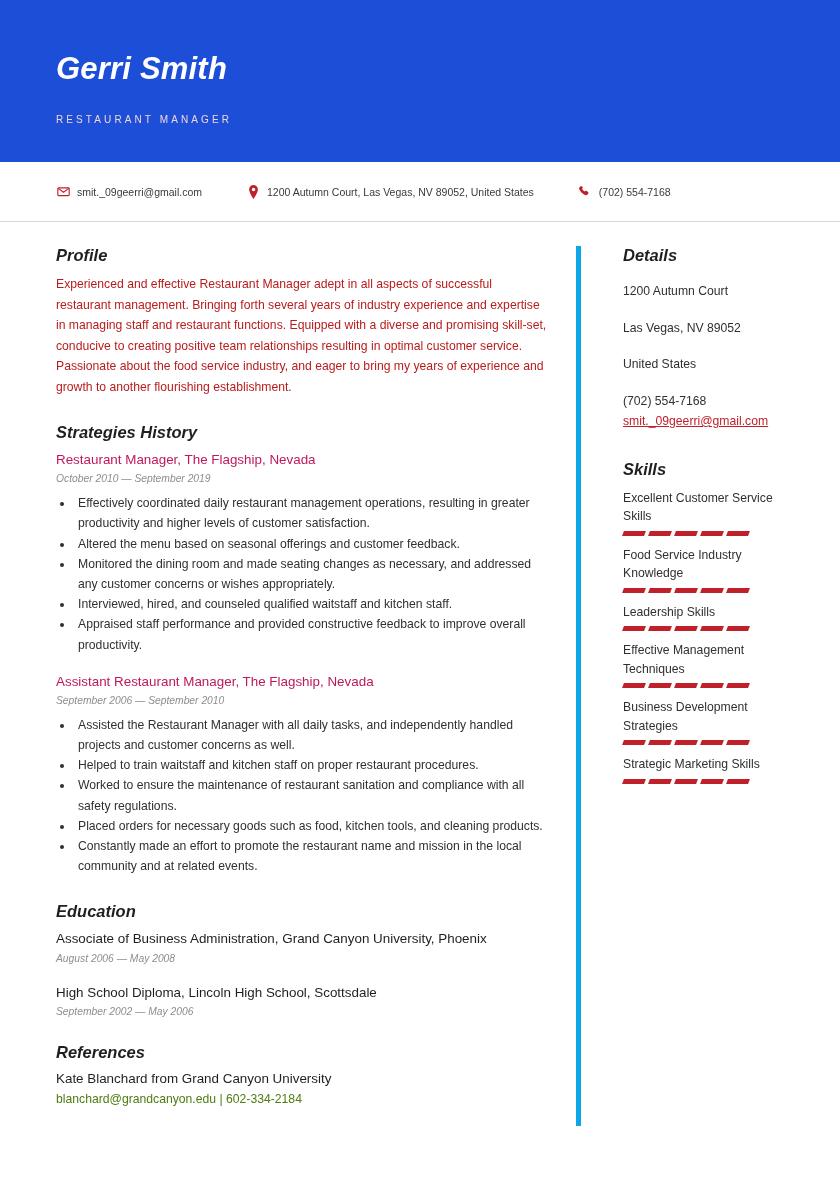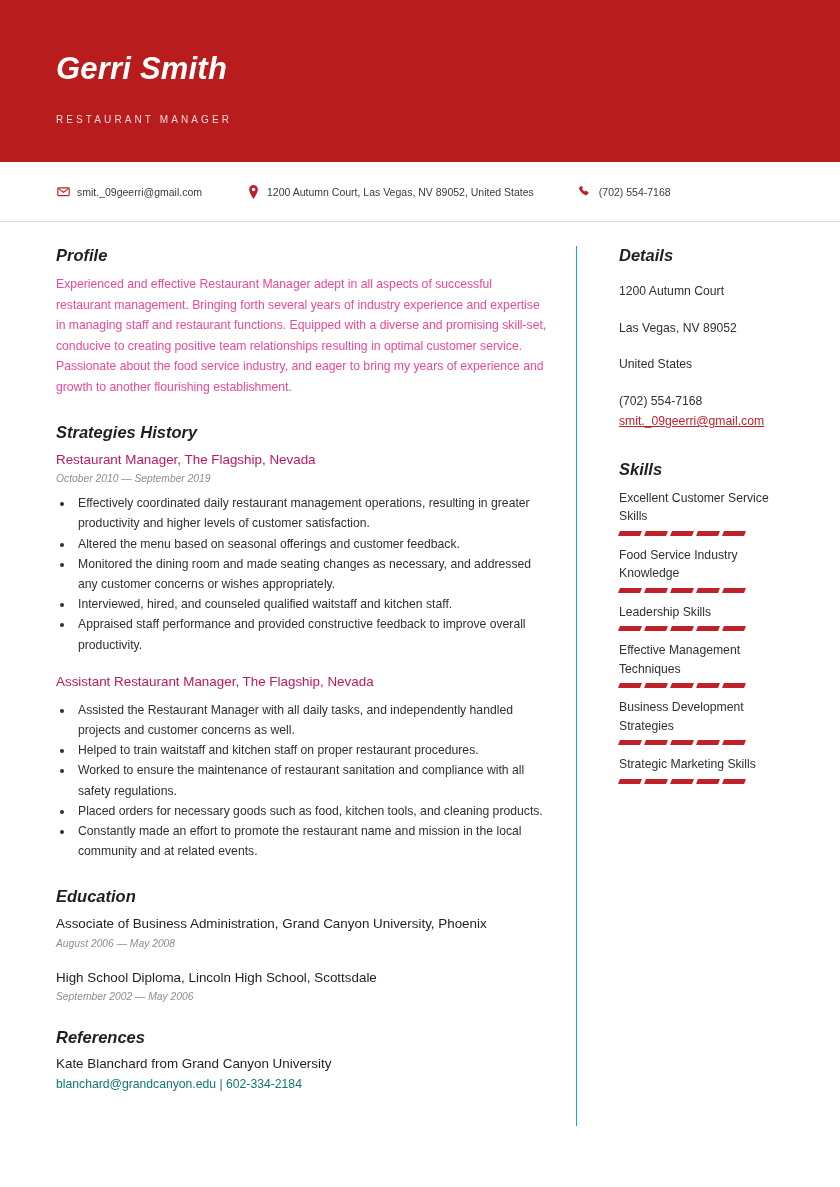--- a/index.html
+++ b/index.html
@@ -13,21 +13,21 @@
   .page {
     position: relative;
     width: 840px;
     height: 1187px;
     background: #ffffff;
     overflow: hidden;
   }
 
   
   .header-band {
-    background: #b91c1c;
+    background: #1d4ed8;
     height: 162px;
     padding: 52px 0 0 56px;
   }
   .full-name {
     font-size: 31px;
     font-weight: bold;
     font-style: italic;
     color: #ffffff;
     letter-spacing: 0.2px;
     line-height: 1.1;
@@ -73,37 +73,37 @@
     display: flex;
     padding: 24px 56px 0 56px;
   }
   .col-main {
     width: 520px;
     padding-right: 28px;
   }
   .col-side {
     width: 208px;
     padding-left: 42px;
-    border-left: 1px solid #0ea5e9;
+    border-left: 5px solid #0ea5e9;
     min-height: 880px;
   }
 
   h2.section {
     font-size: 16.5px;
     font-weight: bold;
     font-style: italic;
     color: #1f1f1f;
     margin-bottom: 9px;
   }
   h2.section.spaced { margin-top: 26px; }
 
   p.profile-text {
     font-size: 12.2px;
     line-height: 20.5px;
-    color: #ec4899;
+    color: #b91c1c;
   }
 
   .job-heading {
     font-size: 13.4px;
     color: #be185d;
     margin-top: 4px;
     line-height: 1.35;
   }
   .job-dates {
     font-size: 10.3px;
@@ -129,21 +129,21 @@
     color: #1f1f1f;
     line-height: 1.35;
   }
   .ref-name {
     font-size: 13.4px;
     color: #1f1f1f;
     margin-top: 4px;
   }
   .ref-contact {
     font-size: 12.2px;
-    color: #0f766e;
+    color: #4d7c0f;
     margin-top: 6px;
   }
 
   
   h2.side-section {
     font-size: 16.5px;
     font-weight: bold;
     font-style: italic;
     color: #1f1f1f;
     margin-bottom: 10px;
@@ -239,20 +239,21 @@
           <li>Effectively coordinated daily restaurant management operations, resulting in greater productivity and higher levels of customer satisfaction.</li>
           <li>Altered the menu based on seasonal offerings and customer feedback.</li>
           <li>Monitored the dining room and made seating changes as necessary, and addressed any customer concerns or wishes appropriately.</li>
           <li>Interviewed, hired, and counseled qualified waitstaff and kitchen staff.</li>
           <li>Appraised staff performance and provided constructive feedback to improve overall productivity.</li>
         </ul>
       </div>
 
       <div style="margin-top:18px;">
         <div class="job-heading">Assistant Restaurant Manager, The Flagship, Nevada</div>
+        <div class="job-dates">September 2006 — September 2010</div>
         <ul class="bullets">
           <li>Assisted the Restaurant Manager with all daily tasks, and independently handled projects and customer concerns as well.</li>
           <li>Helped to train waitstaff and kitchen staff on proper restaurant procedures.</li>
           <li>Worked to ensure the maintenance of restaurant sanitation and compliance with all safety regulations.</li>
           <li>Placed orders for necessary goods such as food, kitchen tools, and cleaning products.</li>
           <li>Constantly made an effort to promote the restaurant name and mission in the local community and at related events.</li>
         </ul>
       </div>
 
       <h2 class="section spaced">Education</h2>

